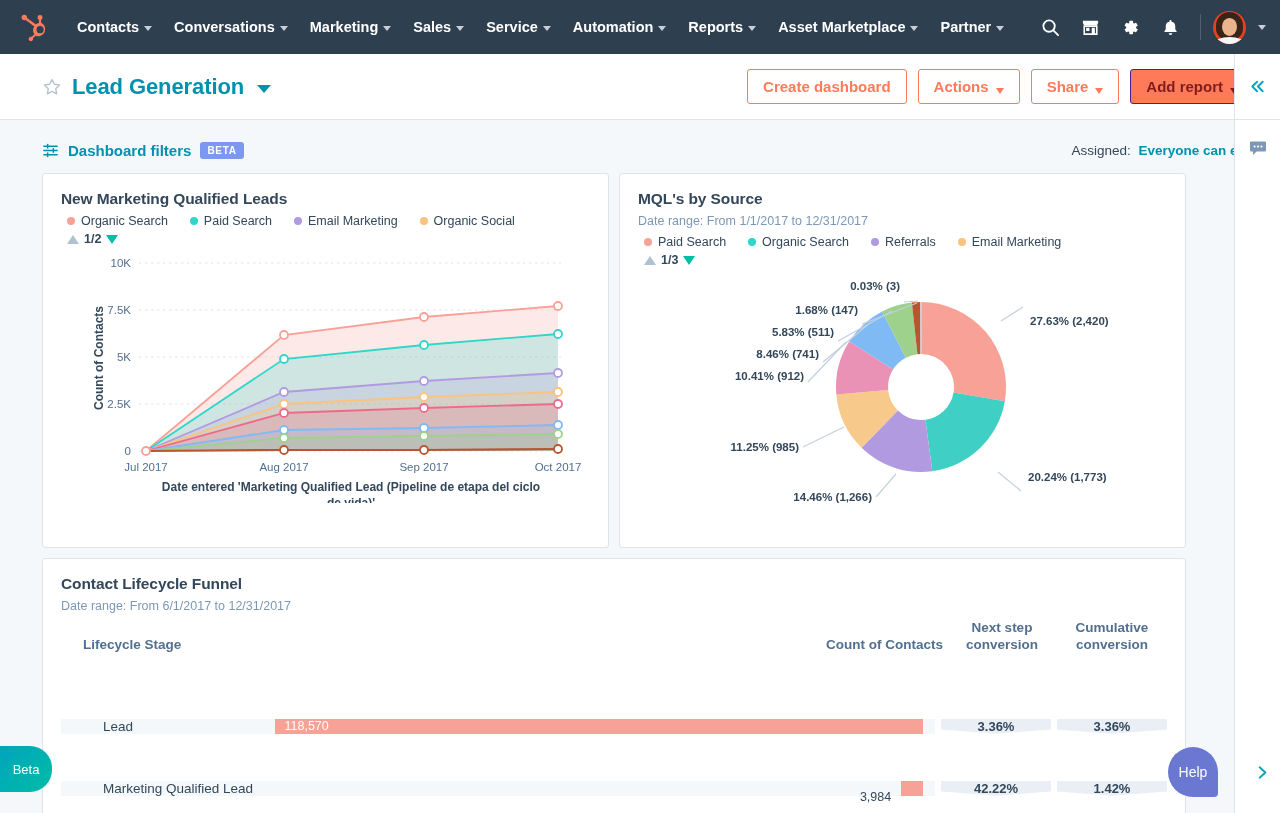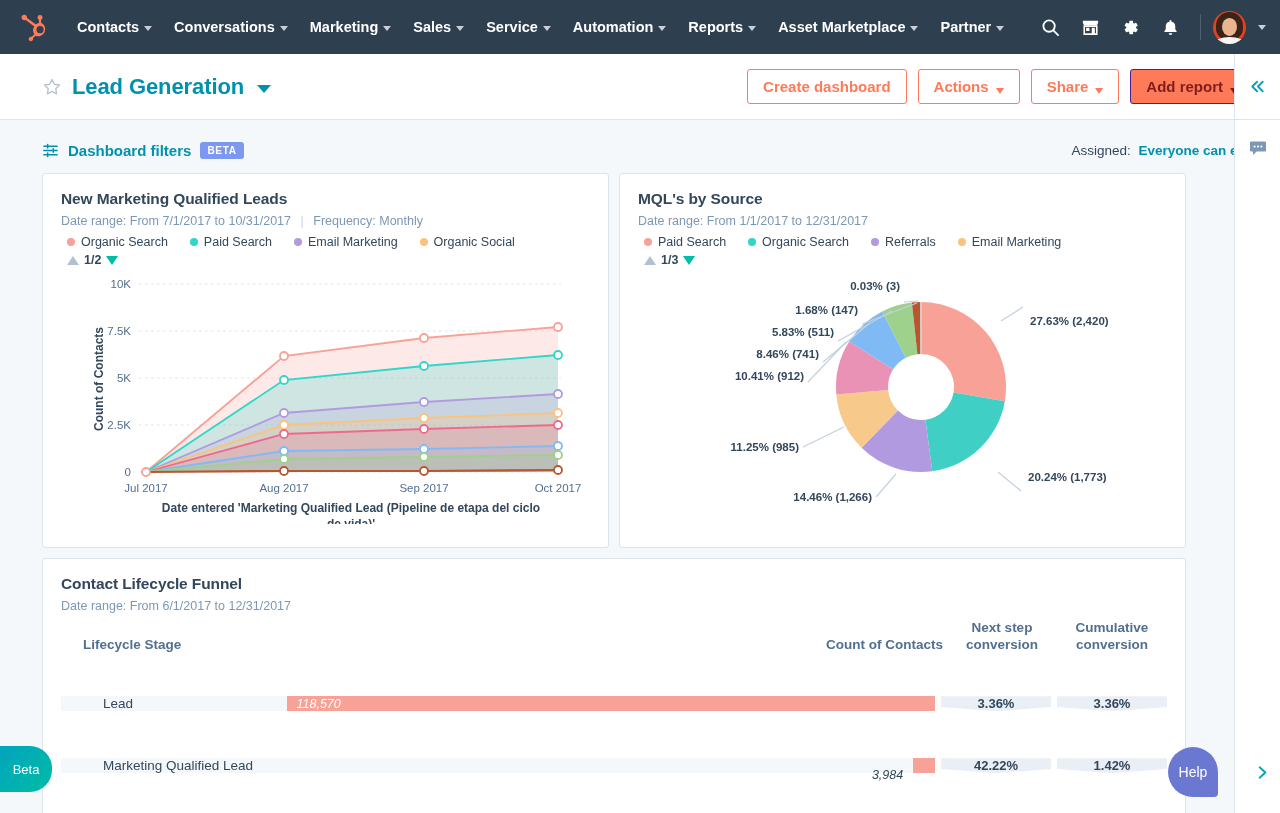--- a/index.html
+++ b/index.html
@@ -129,28 +129,28 @@
   }
   .funnel-cols { margin-left: auto; display: flex; align-items: flex-end; }
   .fcol {
     font-size: 13.5px; font-weight: 700; color: #516f90; text-align: center; line-height: 1.25;
   }
   .fcol.count { width: 196px; text-align: right; padding-right: 4px; }
   .fcol.next { width: 110px; }
   .fcol.cum  { width: 110px; }
 
   .funnel-rows { margin-top: 20px; }
-  .frow { display: flex; align-items: center; height: 60px; margin-bottom: 2px; }
+  .frow { display: flex; align-items: flex-end; height: 60px; margin-bottom: 2px; }
   .frow-left {
     flex: 1; background: #f5f8fa; display: flex; align-items: center; position: relative;
   }
   .frow-name { font-size: 13.5px; color: #33475b; padding-left: 42px; white-space: nowrap; z-index: 2; }
   .fbar {
-    position: absolute; right: 0; top: 0; height: 100%; background: #f8a196;
-    display: flex; align-items: center; font-style: italic;
+    position: absolute; right: 12px; top: 0; height: 100%; background: #f8a196;
+    display: flex; align-items: center;
   }
   .fbar-val-in { color: #fff; font-size: 12.5px; padding-left: 10px; }
   .fbar-val-out {
     position: absolute; font-size: 12.5px; color: #33475b; right: 100%; padding-right: 10px;
     white-space: nowrap;
     margin-top: 18px;
   }
   .chev-cell {
     width: 110px; display: flex; align-items: center; justify-content: center;
     position: relative; font-size: 13px; font-weight: 700; color: #33475b; margin-left: 6px;
@@ -329,25 +329,20 @@
     <b>Everyone can edit</b>
   </div>
 </div>
 
 <div class="dash">
 
   <div class="row">
 
     <div class="card" style="width:567px;height:375px">
       <div class="card-title">New Marketing Qualified Leads</div>
-      <div class="card-sub">
-        <span>Date range: From 7/1/2017 to 10/31/2017</span>
-        <span class="sep">|</span>
-        <span>Frequency: Monthly</span>
-      </div>
       <div class="legend">
         <div class="legend-item">
           <i class="dot" style="background:#f8a196"></i>
           <span>Organic Search</span>
         </div>
         <div class="legend-item">
           <i class="dot" style="background:#2fd6c9"></i>
           <span>Paid Search</span>
         </div>
         <div class="legend-item">

